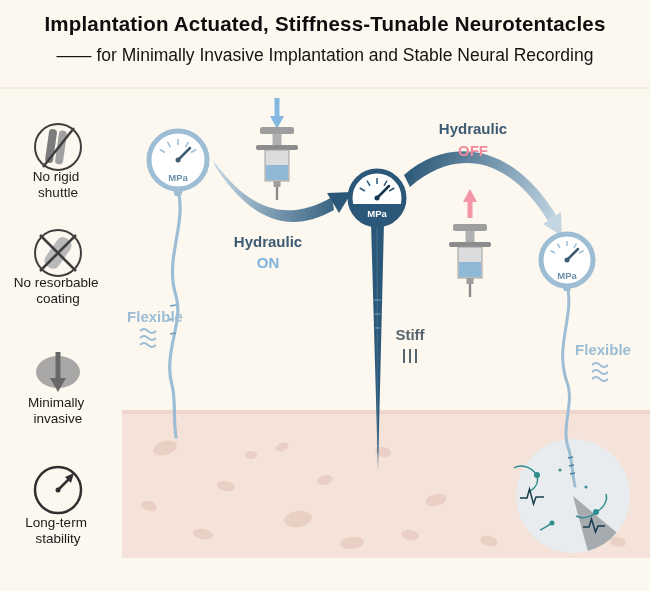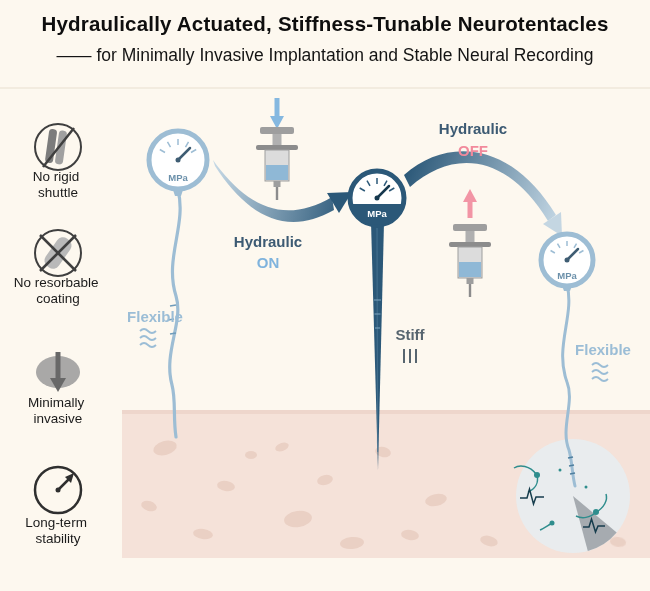--- a/index.html
+++ b/index.html
@@ -18,21 +18,21 @@
   .hydraulic-label{font-size:15px;font-weight:bold;fill:#3c5a73;text-anchor:middle;}
   .on-label{font-size:15px;font-weight:bold;fill:#7fb3dd;text-anchor:middle;}
   .off-label{font-size:15px;font-weight:bold;fill:#f28a9c;text-anchor:middle;}
 </style>
 </head>
 <body>
 
 <div class="page">
 
   <div class="header">
-    <div class="title">Hydraulically Actuated, Stiffness-Tunable Neurotentacles</div>
+    <div class="title">Implantation Actuated, Stiffness-Tunable Neurotentacles</div>
     <div class="subtitle">—— for Minimally Invasive Implantation and Stable Neural Recording</div>
   </div>
 
   <svg class="diagram-svg" width="650" height="591" viewBox="0 0 650 591">
     <defs>
       <linearGradient id="gradOn" gradientUnits="userSpaceOnUse" x1="212" y1="170" x2="350" y2="200">
         <stop offset="0" stop-color="#c6d9e6"></stop>
           <stop offset="1" stop-color="#2b5878"></stop>
       </linearGradient>
       <linearGradient id="gradOff" gradientUnits="userSpaceOnUse" x1="408" y1="165" x2="560" y2="225">

